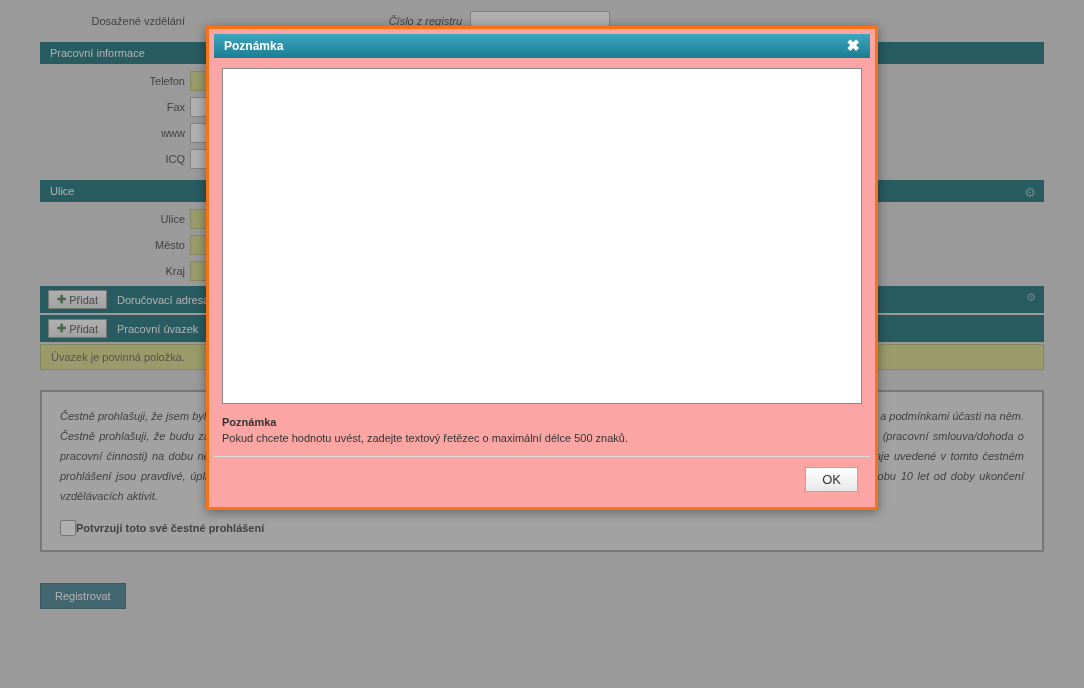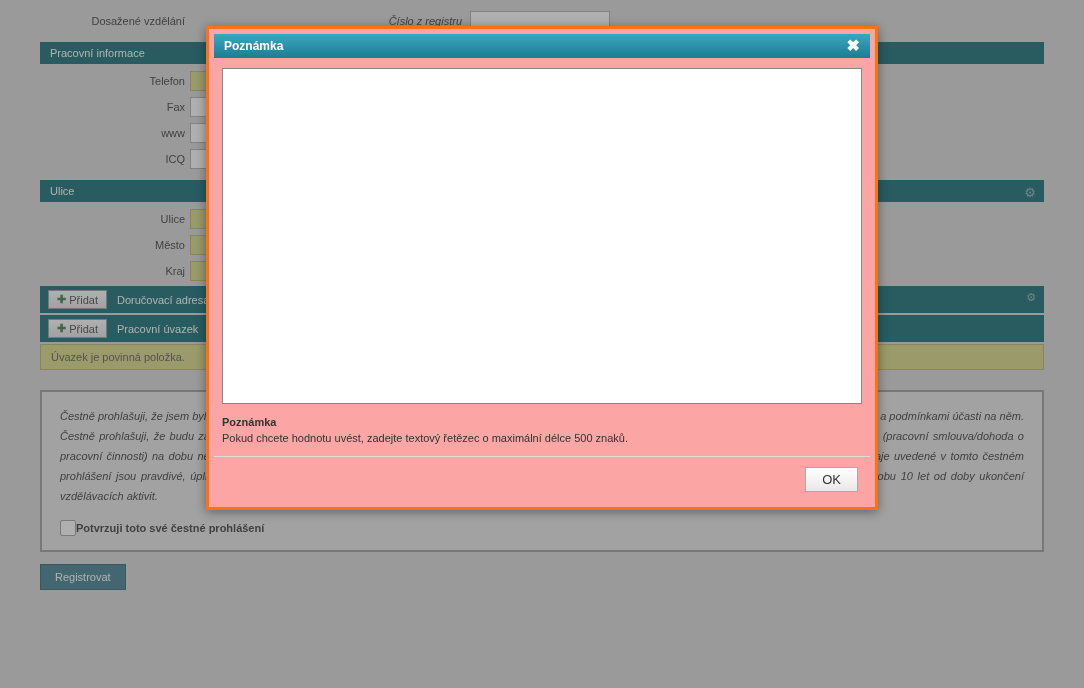--- a/index.html
+++ b/index.html
@@ -45,21 +45,21 @@
       border:1px solid #999; color:#444; padding:2px 8px; margin-right:10px; display:inline-flex; align-items:center; gap:3px; font-size:11px;
     }
     .btn-add .plus { color:#3a7a3a; font-weight:bold; }
     .add-row .gear { position:absolute; right:8px; top:5px; color:#7fb5ba; }
     .warn-bar { background:#d7d780; border:1px solid #b3b36b; padding:6px 10px; color:#555; margin-top:2px; }
     .declaration-box { border:2px solid #999; background:#e5e5e5; margin-top:20px; padding:14px 18px; }
     .declaration-text { color:#333; font-style:italic; line-height:20px; text-align: justify; }
     .checkbox-row { display:flex; align-items:center; margin-top:14px; }
     .chk { width:16px; height:16px; border:1px solid #999; background:#fff; border-radius:2px; display:inline-block; }
     .register-btn {
-      margin-top: 12px;
+      margin-top: 31px;
       background: #3a7a8a; color:#fff; border:1px solid #2b5f6c;
       padding: 6px 14px; display:inline-block; cursor: default;
     }
     
     .overlay { position:absolute; inset:0; background: rgba(80,80,80,0.45); }
     .modal {
       position:absolute;
       left: 206px; top: 26px;
       width: 672px;
       background:#fca5a5;

